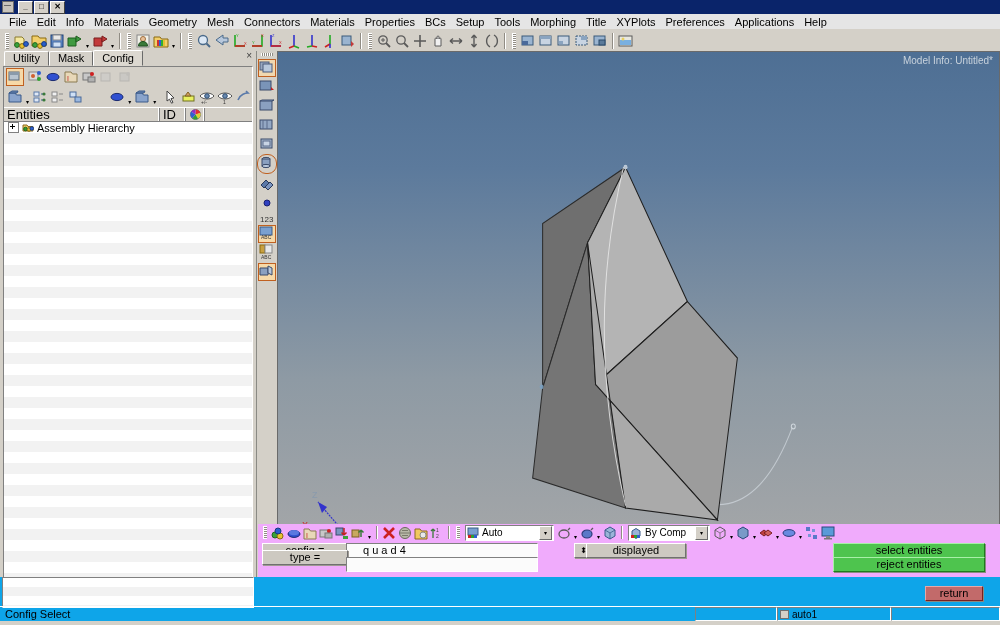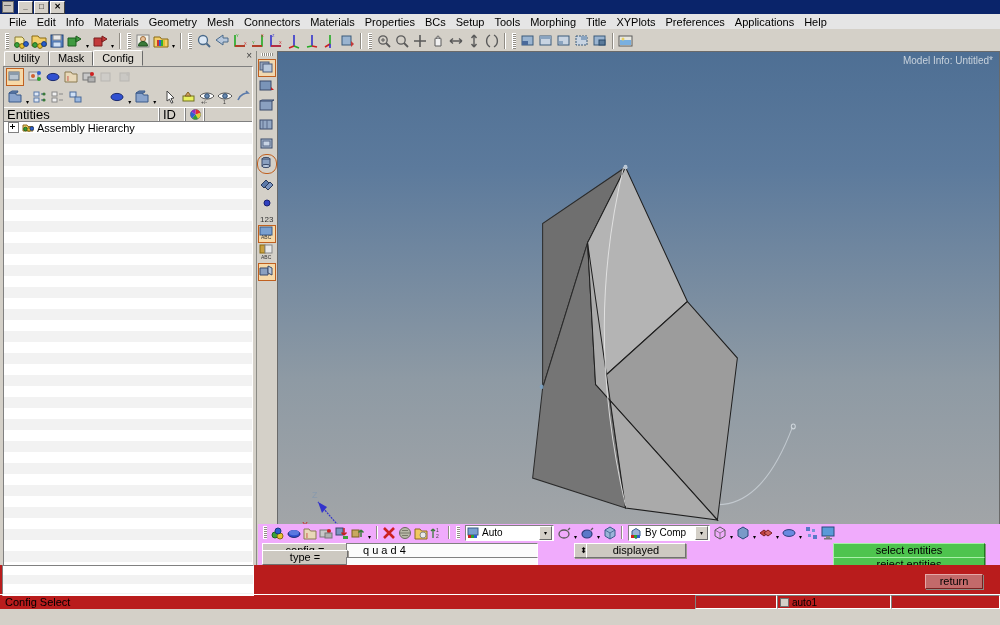--- a/index.html
+++ b/index.html
@@ -175,21 +175,21 @@
     box-shadow:1px 1px 0 #8a8a82;
   }
   .redbtn{
     position:absolute;height:13px;line-height:13px;text-align:center;font-size:11px;
     background:#c26a6a;color:#000;
     border:1px solid;border-color:#e6a8a8 #7a2020 #7a2020 #e6a8a8;
     box-shadow:1px 1px 0 #8a8a82;
   }
 
   
-  .bottom{position:absolute;left:0;right:0;bottom:16px;height:44px;background:#b91c1c;}
+  .bottom{position:absolute;left:0;right:0;bottom:4px;height:44px;background:#0ea5e9;}
   .cmdwindow{
     position:absolute;left:2px;top:0px;width:250px;height:29px;background:#fff;
     border:1px solid;border-color:#808080 #fff #fff #808080;
     background:repeating-linear-gradient(to bottom,#ffffff 0 9px,#f2f2f2 9px 18px);
   }
   .statusbar{
     position:absolute;left:0;right:0;bottom:0;height:14px;
     border-top:1px solid #fff;display:flex;align-items:center;
   }
   .status-text{font-size:11px;padding-left:5px;color:#000;}

